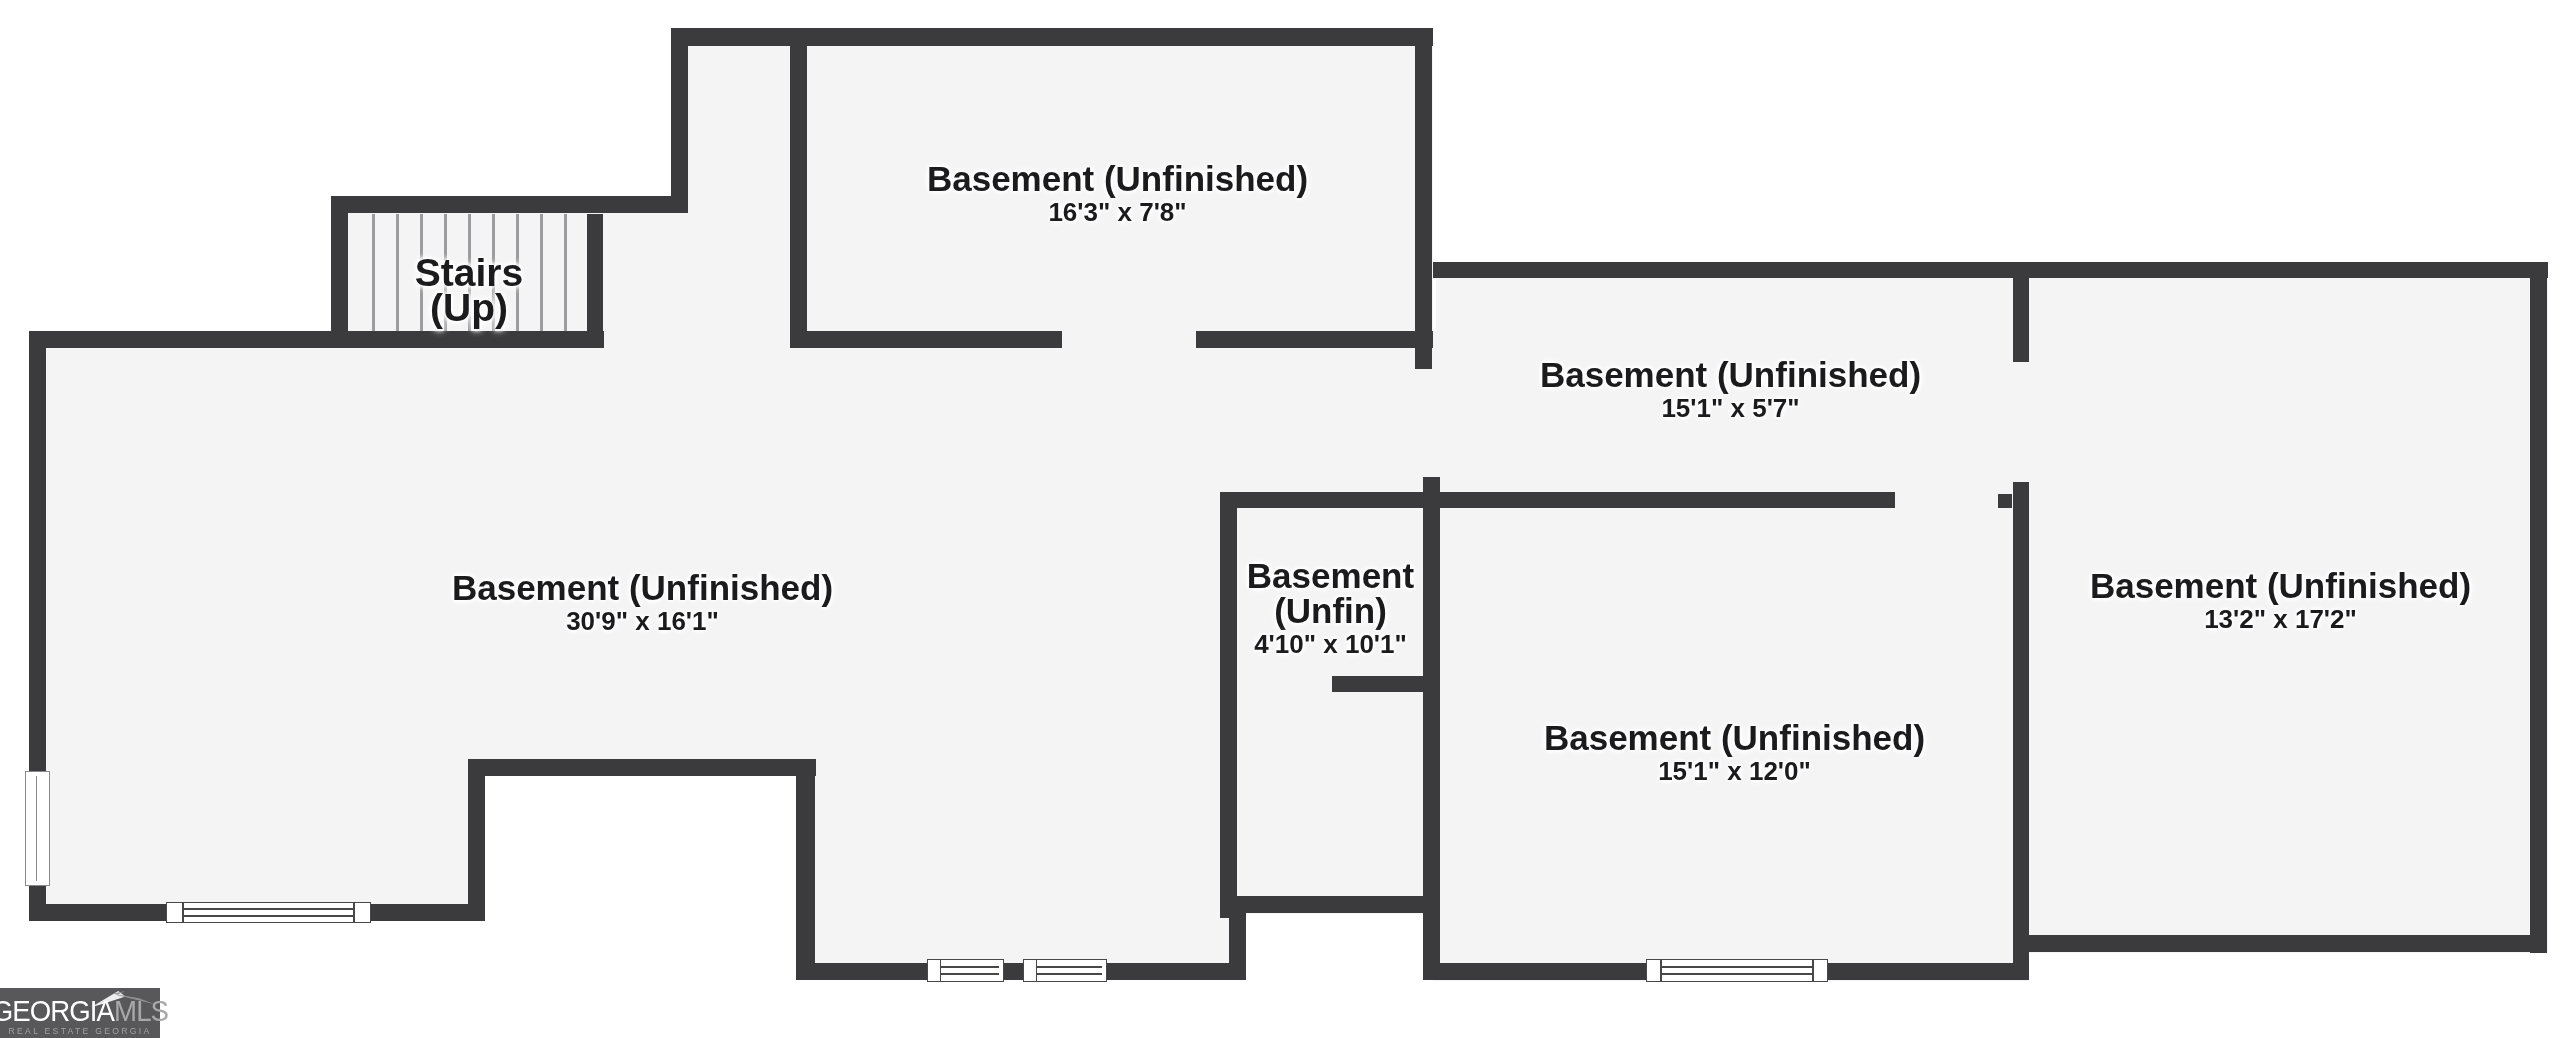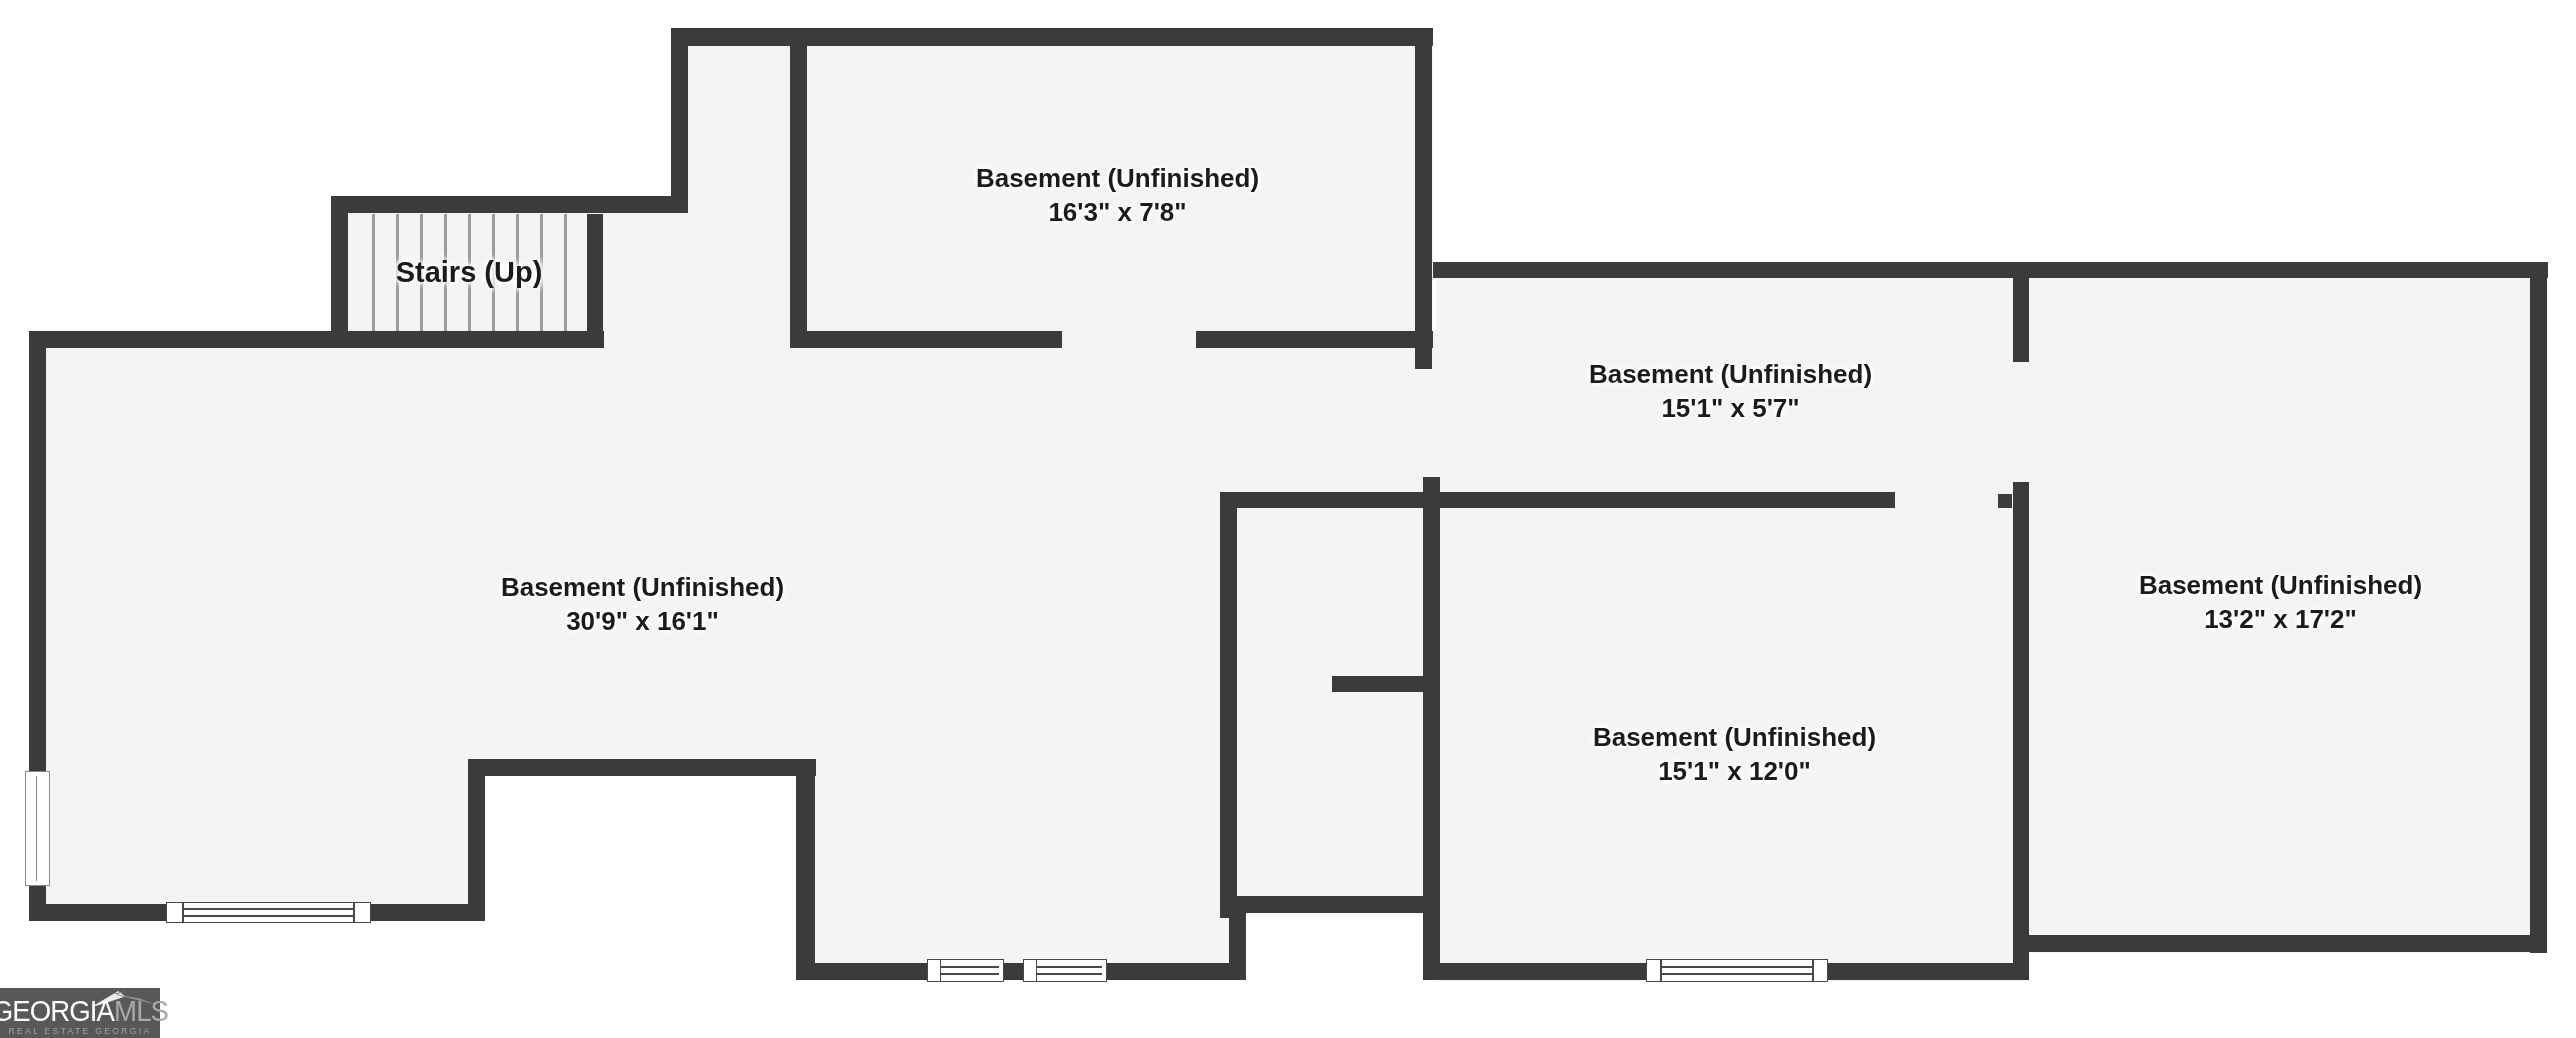--- a/index.html
+++ b/index.html
@@ -4,21 +4,21 @@
 <style>
   html,body{margin:0;padding:0;background:#ffffff;}
   #plan{position:relative;width:2576px;height:1039px;background:#ffffff;overflow:hidden;
         font-family:"Liberation Sans",sans-serif;}
   .floor{position:absolute;background:#f4f4f5;}
   .outside{position:absolute;background:#ffffff;}
   .wall{position:absolute;background:#3b3b3d;}
   .tread{position:absolute;width:2.9px;background:#9c9c9e;}
   .room-label{position:absolute;text-align:center;color:#1b1b1d;font-weight:bold;
       text-shadow:0 0 4.8px #fff,0 0 4.8px #fff,0 0 5.8px #fff,0 0 8.6px #fff,0 0 8.6px #fff;}
-  .room-name{font-size:26px;line-height:35px;}
+  .room-name{font-size:35px;line-height:35px;}
   .room-dims{font-size:26px;line-height:33px;}
   .winH,.winV{position:absolute;background:#ffffff;border:1.9px solid #48484a;box-sizing:border-box;}
   .winV{border-color:#8a8a8c;}
   .winH i,.winV i{position:absolute;background:#48484a;}
   .winV i{background:#8a8a8c;}
   #logo{position:absolute;left:0;top:988px;width:160px;height:51px;background:#58585a;
         display:flex;flex-direction:column;align-items:center;justify-content:flex-end;
         padding-bottom:2.9px;box-sizing:border-box;}
   #logo .brand{font-size:30px;line-height:29px;letter-spacing:-1px;transform:scaleX(0.92);
         color:#ffffff;font-weight:normal;white-space:nowrap;}
@@ -111,33 +111,38 @@
     <i style="left:13.4px;right:13.4px;top:5.8px;height:1.9px;"></i>
       <i style="left:13.4px;right:13.4px;bottom:5.8px;height:1.9px;"></i>
   </div>
 
   <div class="room-label" style="left:830px;top:161px;width:575px;">
     <div class="room-name">Basement (Unfinished)</div>
     <div class="room-dims">16'3" x 7'8"</div>
   </div>
 
   <div class="room-label" style="left:373px;top:255px;width:192px;">
-    <div class="room-name" style="font-size:29px;">Stairs (Up)</div>
+    <div class="room-name" style="font-size:39px;">Stairs (Up)</div>
   </div>
 
   <div class="room-label" style="left:355px;top:570px;width:575px;">
     <div class="room-name">Basement (Unfinished)</div>
     <div class="room-dims">30'9" x 16'1"</div>
   </div>
 
   <div class="room-label" style="left:1443px;top:357px;width:575px;">
     <div class="room-name">Basement (Unfinished)</div>
     <div class="room-dims">15'1" x 5'7"</div>
   </div>
 
+  <div class="room-label" style="left:1225px;top:558px;width:211px;">
+    <div class="room-name">Basement</div>
+    <div class="room-name">(Unfin)</div>
+    <div class="room-dims">4'10" x 10'1"</div>
+  </div>
 
   <div class="room-label" style="left:1447px;top:720px;width:575px;">
     <div class="room-name">Basement (Unfinished)</div>
     <div class="room-dims">15'1" x 12'0"</div>
   </div>
 
   <div class="room-label" style="left:1993px;top:568px;width:575px;">
     <div class="room-name">Basement (Unfinished)</div>
     <div class="room-dims">13'2" x 17'2"</div>
   </div>

